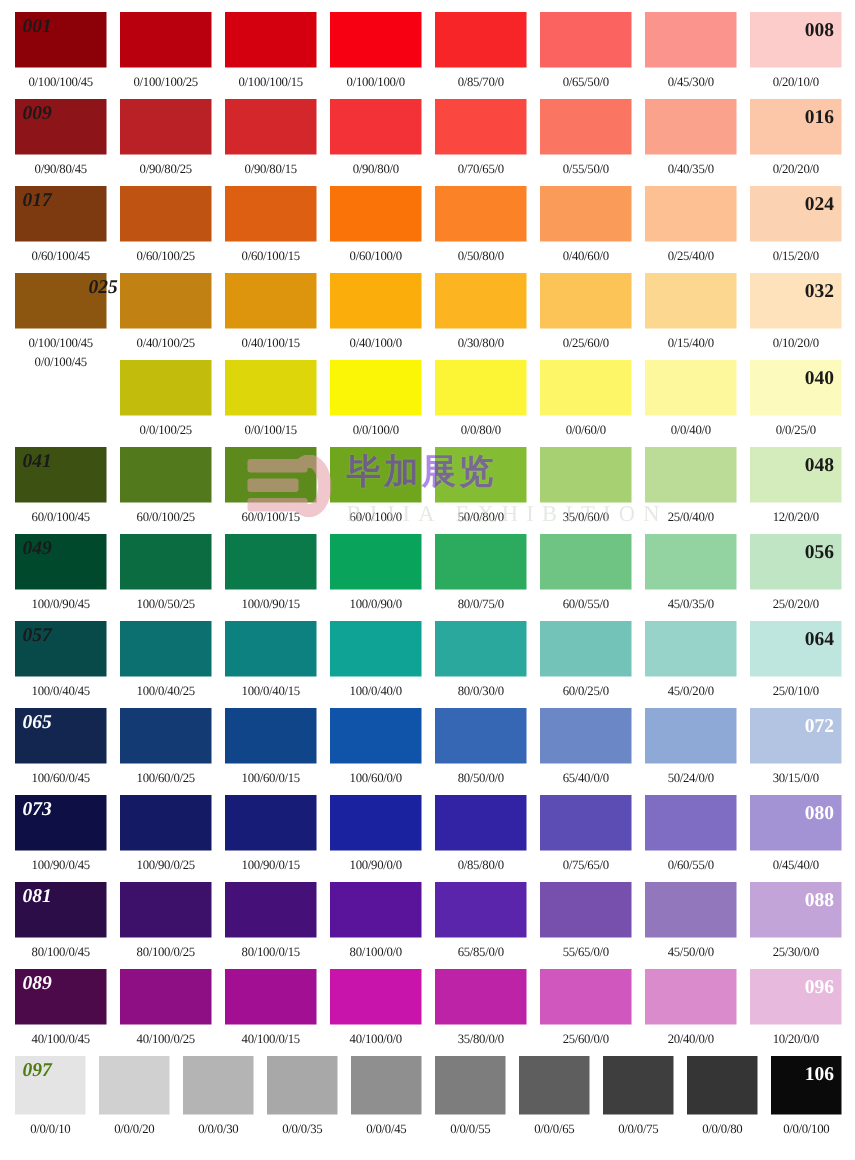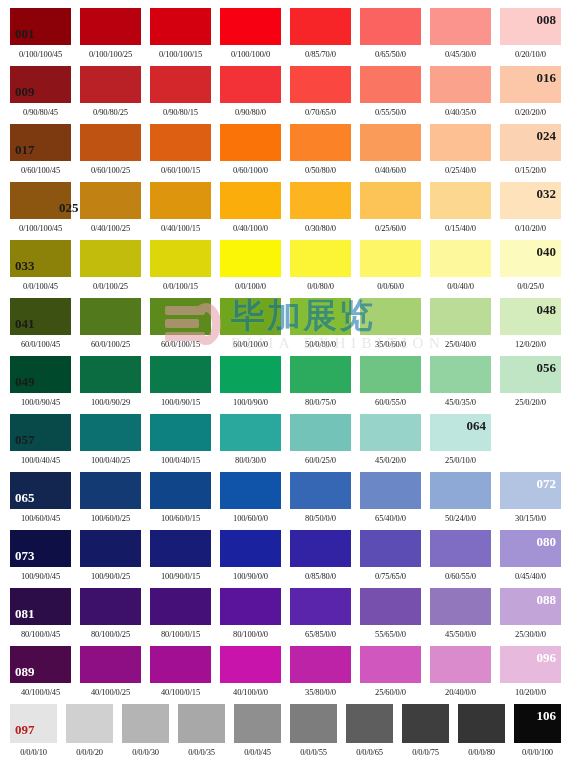--- a/index.html
+++ b/index.html
@@ -47,22 +47,22 @@
   .wm-logo .arc {
     position: absolute; left: 26px; top: 1px;
     width: 30px; height: 42px;
     border: 9px solid #e39aa6;
     border-left-color: transparent;
     border-radius: 50%;
   }
   .wm-text { display: flex; flex-direction: column; }
   .wm-cn {
     font-family: "DejaVu Sans", sans-serif;
-    font-size: 34px; font-weight: bold;
-    color: #0369a1; letter-spacing: 2px;
+    font-size: 23px; font-weight: bold;
+    color: #6d28d9; letter-spacing: 2px;
     line-height: 38px;
     text-shadow: 0 0 1px #b9c6b6;
   }
   .wm-en {
     font-family: "Liberation Serif", serif;
     font-size: 15px; letter-spacing: 5.5px;
     color: #cfd9cc;
     line-height: 18px;
   }
 
@@ -85,21 +85,21 @@
     position: relative;
     z-index: 1;
   }
   .swatch .idx {
     position: absolute;
     font-family: "Liberation Serif", serif;
     font-weight: bold;
     font-size: 13px;
     line-height: 13px;
   }
-  .idx.left  { left: 5px;  top: 19px; }
+  .idx.left  { left: 5px;  top: 2px; font-style: italic; }
   .idx.right { right: 5px; top: 5px; }
   .caption {
     font-family: "Liberation Serif", "DejaVu Serif", serif;
     font-size: 8.5px;
     color: #1b1b1b;
     text-align: center;
     width: 61px;
     margin-top: 4px;
     letter-spacing: -0.2px;
     white-space: nowrap;
@@ -264,23 +264,20 @@
         </div>
         <div class="cell">
           <div class="swatch" style="background: rgb(253, 226, 187);">
             <span class="idx right" style="color: rgb(26, 26, 26);">032</span>
           </div>
           <div class="caption">0/10/20/0</div>
         </div>
       </div>
       <div class="row">
         <div class="cell">
-          <div class="swatch" style="background: rgb(140, 130, 9);">
-            <span class="idx left" style="color: rgb(26, 26, 26);">033</span>
-          </div>
           <div class="caption">0/0/100/45</div>
         </div>
         <div class="cell">
           <div class="swatch" style="background: rgb(194, 188, 13);"></div>
           <div class="caption">0/0/100/25</div>
         </div>
         <div class="cell">
           <div class="swatch" style="background: rgb(220, 214, 10);"></div>
           <div class="caption">0/0/100/15</div>
         </div>
@@ -347,21 +344,21 @@
       </div>
       <div class="row">
         <div class="cell">
           <div class="swatch" style="background: rgb(0, 73, 44);">
             <span class="idx left" style="color: rgb(26, 26, 26);">049</span>
           </div>
           <div class="caption">100/0/90/45</div>
         </div>
         <div class="cell">
           <div class="swatch" style="background: rgb(11, 107, 65);"></div>
-          <div class="caption">100/0/90/29</div>
+          <div class="caption">100/0/50/25</div>
         </div>
         <div class="cell">
           <div class="swatch" style="background: rgb(11, 122, 74);"></div>
           <div class="caption">100/0/90/15</div>
         </div>
         <div class="cell">
           <div class="swatch" style="background: rgb(10, 163, 91);"></div>
           <div class="caption">100/0/90/0</div>
         </div>
         <div class="cell">
@@ -392,20 +389,24 @@
         </div>
         <div class="cell">
           <div class="swatch" style="background: rgb(13, 112, 112);"></div>
           <div class="caption">100/0/40/25</div>
         </div>
         <div class="cell">
           <div class="swatch" style="background: rgb(13, 128, 128);"></div>
           <div class="caption">100/0/40/15</div>
         </div>
         <div class="cell">
+          <div class="swatch" style="background: rgb(15, 163, 150);"></div>
+          <div class="caption">100/0/40/0</div>
+        </div>
+        <div class="cell">
           <div class="swatch" style="background: rgb(42, 168, 158);"></div>
           <div class="caption">80/0/30/0</div>
         </div>
         <div class="cell">
           <div class="swatch" style="background: rgb(115, 195, 184);"></div>
           <div class="caption">60/0/25/0</div>
         </div>
         <div class="cell">
           <div class="swatch" style="background: rgb(151, 211, 200);"></div>
           <div class="caption">45/0/20/0</div>
@@ -565,21 +566,21 @@
         <div class="cell">
           <div class="swatch" style="background: rgb(230, 185, 221);">
             <span class="idx right" style="color: rgb(255, 255, 255);">096</span>
           </div>
           <div class="caption">10/20/0/0</div>
         </div>
       </div>
       <div class="row gray">
         <div class="cell">
           <div class="swatch" style="background: rgb(228, 228, 228);">
-            <span class="idx left" style="color: #b91c1c;">097</span>
+            <span class="idx left" style="color: #4d7c0f;">097</span>
           </div>
           <div class="caption">0/0/0/10</div>
         </div>
         <div class="cell">
           <div class="swatch" style="background: rgb(208, 208, 208);"></div>
           <div class="caption">0/0/0/20</div>
         </div>
         <div class="cell">
           <div class="swatch" style="background: rgb(180, 180, 180);"></div>
           <div class="caption">0/0/0/30</div>

